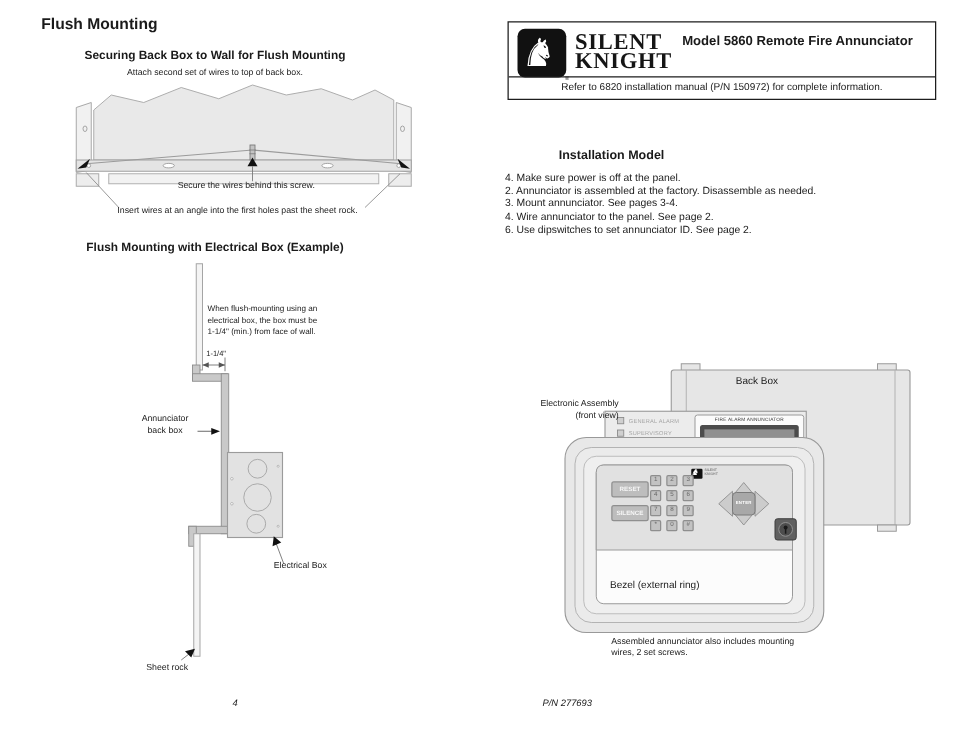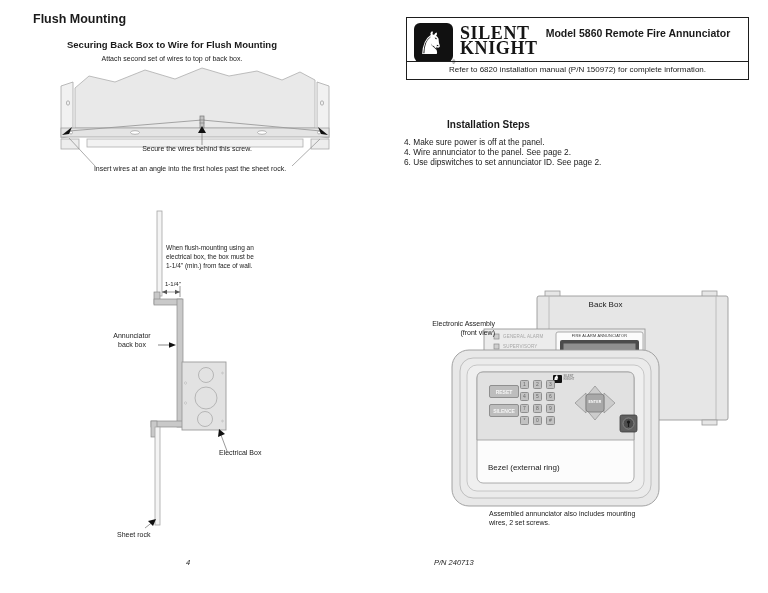--- a/index.html
+++ b/index.html
@@ -50,21 +50,21 @@
     font-size:7px;color:#fff;transform:scaleX(-1);}
   #minilogo .txt{font-size:2.8px;line-height:3.2px;color:#8a8a8a;font-weight:bold;width:18px;}
 </style>
 </head>
 <body>
 
 <div id="page">
 
   <div class="abs b t12" style="left:33px;top:12px;">Flush Mounting</div>
 
-  <div class="abs b t9 c" style="left:57px;top:39px;width:230px;">Securing Back Box to Wire for Flush Mounting</div>
+  <div class="abs b t9 c" style="left:57px;top:39px;width:230px;">Securing Back Box to Wall for Flush Mounting</div>
   <div class="abs t7 c" style="left:57px;top:54px;width:230px;">Attach second set of wires to top of back box.</div>
 
   <svg class="abs" style="left:57px;top:62px;" width="276" height="112" viewBox="0 0 276 112">
 
     <polygon points="18,26 32,14 58,20 88,8 118,17 145,6 172,14 200,9 225,18 243,10 258,18 258,66 18,66" fill="#e9e9e9" stroke="#adadad" stroke-width="0.8"></polygon>
 
     <polygon points="4,24 16,20 16,74 4,76" fill="#f1f1f1" stroke="#a8a8a8" stroke-width="0.8"></polygon>
     <polygon points="260,20 272,24 272,76 260,74" fill="#f1f1f1" stroke="#a8a8a8" stroke-width="0.8"></polygon>
     <ellipse cx="11" cy="41" rx="1.6" ry="2.2" fill="none" stroke="#999" stroke-width="0.7"></ellipse>
     <ellipse cx="265" cy="41" rx="1.6" ry="2.2" fill="none" stroke="#999" stroke-width="0.7"></ellipse>
@@ -91,20 +91,21 @@
     <polygon points="145,64 141,71 149,71" fill="#111"></polygon>
     <line x1="145" y1="71" x2="145" y2="83" stroke="#777" stroke-width="0.7"></line>
 
     <line x1="38" y1="104" x2="12" y2="76" stroke="#8a8a8a" stroke-width="0.7"></line>
     <line x1="235" y1="104" x2="263" y2="77" stroke="#8a8a8a" stroke-width="0.7"></line>
   </svg>
 
   <div class="abs t7 c" style="left:97px;top:144px;width:200px;">Secure the wires behind this screw.</div>
   <div class="abs t7 c" style="left:57px;top:164px;width:266px;">Insert wires at an angle into the first holes past the sheet rock.</div>
 
+  <div class="abs b t9 c" style="left:42px;top:193px;width:260px;">Flush Mounting with Electrical Box (Example)</div>
 
   <svg class="abs" style="left:105px;top:208px;" width="175" height="332" viewBox="0 0 175 332">
 
     <rect x="52" y="3" width="5" height="85" fill="#f4f4f4" stroke="#a5a5a5" stroke-width="0.8"></rect>
 
     <line x1="57" y1="84" x2="75" y2="84" stroke="#555" stroke-width="0.6"></line>
     <line x1="75" y1="78" x2="75" y2="89" stroke="#555" stroke-width="0.6"></line>
     <polygon points="57,84 62,81.8 62,86.2" fill="#555"></polygon>
     <polygon points="75,84 70,81.8 70,86.2" fill="#555"></polygon>
 
@@ -161,23 +162,25 @@
       <div>SILENT</div>
       <div>KNIGHT</div>
     </div>
     <div class="abs" id="hdr-title">
       <div>Model 5860 Remote Fire Annunciator</div>
     </div>
     <div class="abs" id="hdr-rule"></div>
     <div class="abs" id="hdr-note">Refer to 6820 installation manual (P/N 150972) for complete information.</div>
   </div>
 
-  <div class="abs b" style="left:447px;top:119px;font-size:10px;">Installation Steps</div>
+  <div class="abs b" style="left:447px;top:119px;font-size:10px;">Installation Model</div>
   <div class="abs" style="left:404px;top:137px;">
     <div class="stepline">4. Make sure power is off at the panel.</div>
+    <div class="stepline">2. Annunciator is assembled at the factory. Disassemble as needed.</div>
+    <div class="stepline">3. Mount annunciator. See pages 3-4.</div>
     <div class="stepline">4. Wire annunciator to the panel. See page 2.</div>
     <div class="stepline">6. Use dipswitches to set annunciator ID. See page 2.</div>
   </div>
 
 
   <svg class="abs" style="left:425px;top:288px;" width="343" height="222" viewBox="0 0 343 222">
 
     <g>
       <rect x="120" y="3" width="15" height="6" fill="#e6e6e6" stroke="#9a9a9a" stroke-width="0.8"></rect>
       <rect x="277" y="3" width="15" height="6" fill="#e6e6e6" stroke="#9a9a9a" stroke-width="0.8"></rect>
@@ -257,15 +260,15 @@
 
   <div class="abs" id="enter-lbl" style="left:584px;top:400px;width:22px;">ENTER</div>
 
   <div class="abs t8" style="left:488px;top:463px;">Bezel (external ring)</div>
 
   <div class="abs t7" style="left:489px;top:509px;">
     <div>Assembled annunciator also includes mounting</div>
     <div>wires, 2 set screws.</div>
   </div>
 
-  <div class="abs i" style="left:434px;top:558px;font-size:7.5px;">P/N 240713</div>
+  <div class="abs i" style="left:434px;top:558px;font-size:7.5px;">P/N 277693</div>
 
 </div>
 
 </body></html>

